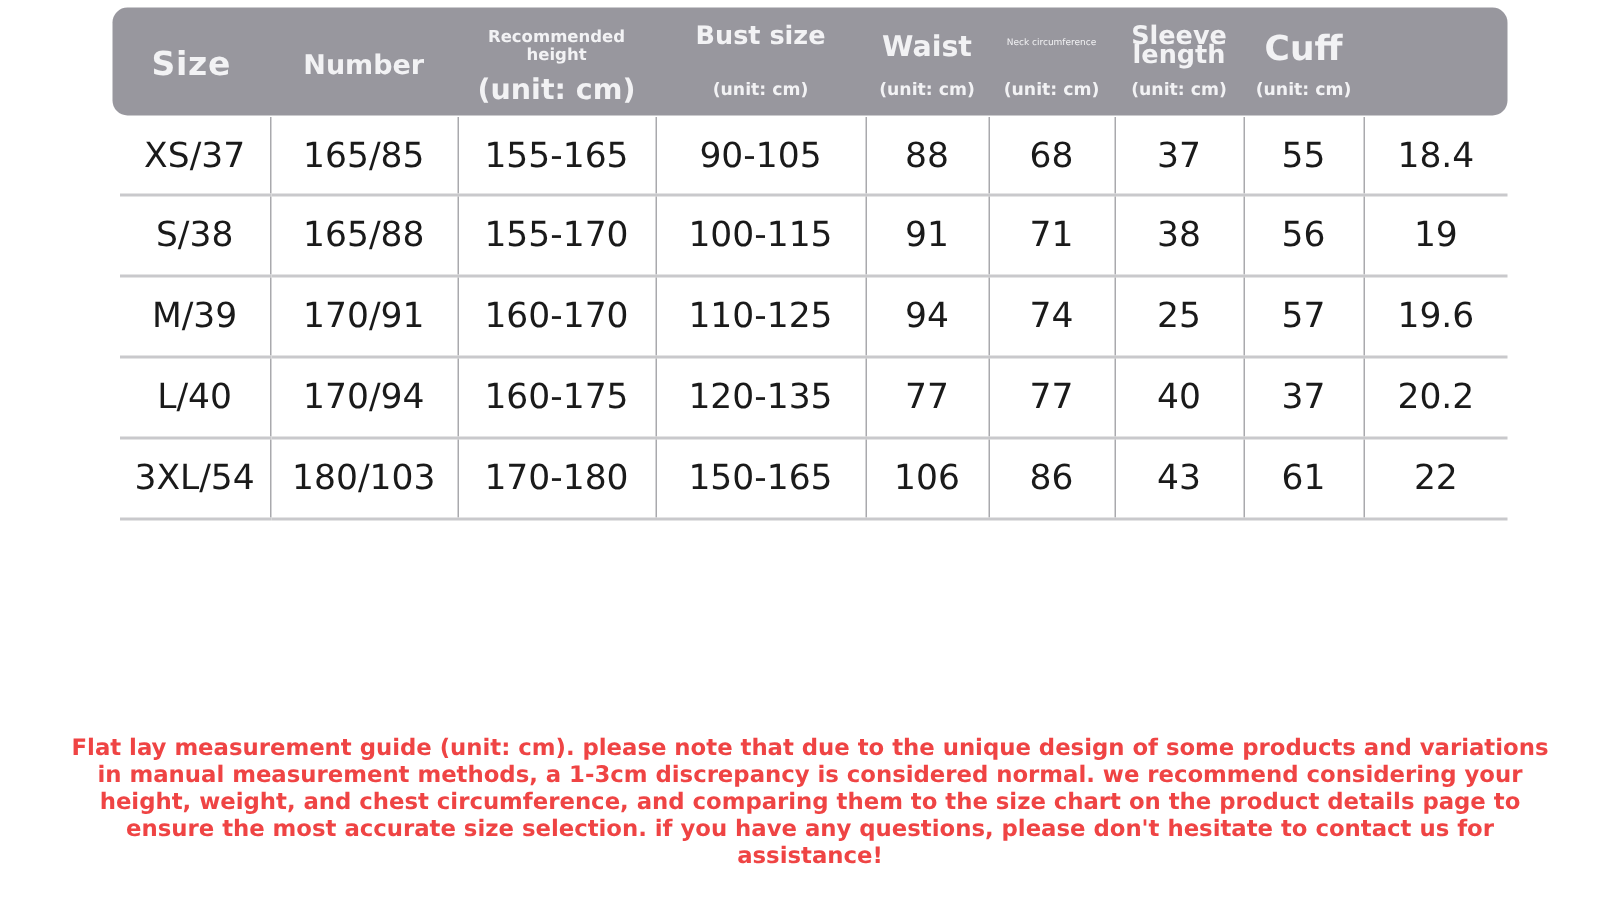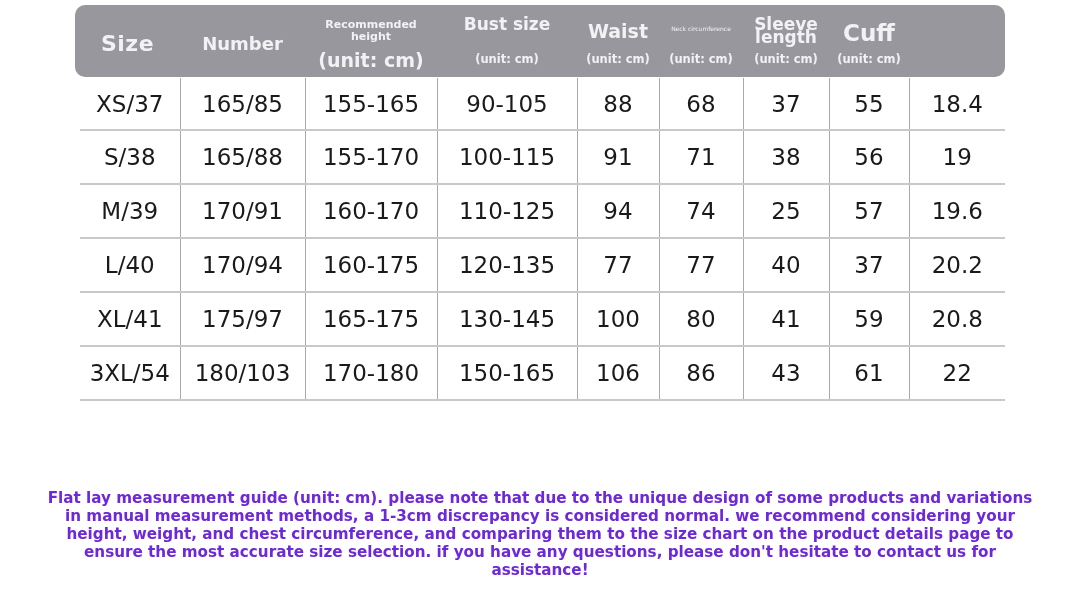--- a/index.html
+++ b/index.html
@@ -37,21 +37,21 @@
     font-size: 23px; color: #1a1a1a;
     border-bottom: 2px solid #c9c9cc;
     border-left: 1px solid #a9a9ad;
   }
   .table td:first-child { border-left: none; }
   .table tr:first-child td { height: 51px; }
 
   .note {
     position: absolute; left: 40px; top: 489px; width: 1000px;
     text-align: center; font-weight: bold; font-size: 15.2px;
-    line-height: 18px; color: #6d28d9;
+    line-height: 18px; color: #ef4444;
   }
 </style>
 </head>
 <body>
 
 <div class="header">
   <div class="hcell">
     <span class="big">Size</span>
   </div>
   <div class="hcell">
@@ -134,31 +134,20 @@
       <td>170/94</td>
       <td>160-175</td>
       <td>120-135</td>
       <td>77</td>
       <td>77</td>
       <td>40</td>
       <td>37</td>
       <td>20.2</td>
     </tr>
     <tr>
-      <td>XL/41</td>
-      <td>175/97</td>
-      <td>165-175</td>
-      <td>130-145</td>
-      <td>100</td>
-      <td>80</td>
-      <td>41</td>
-      <td>59</td>
-      <td>20.8</td>
-    </tr>
-    <tr>
       <td>3XL/54</td>
       <td>180/103</td>
       <td>170-180</td>
       <td>150-165</td>
       <td>106</td>
       <td>86</td>
       <td>43</td>
       <td>61</td>
       <td>22</td>
     </tr>

